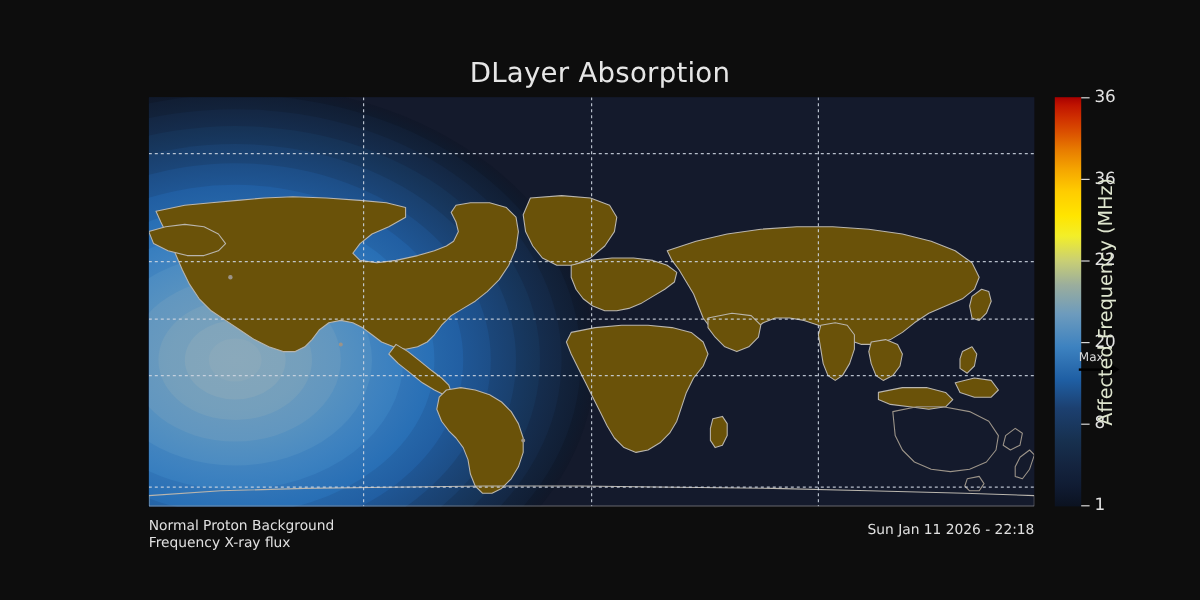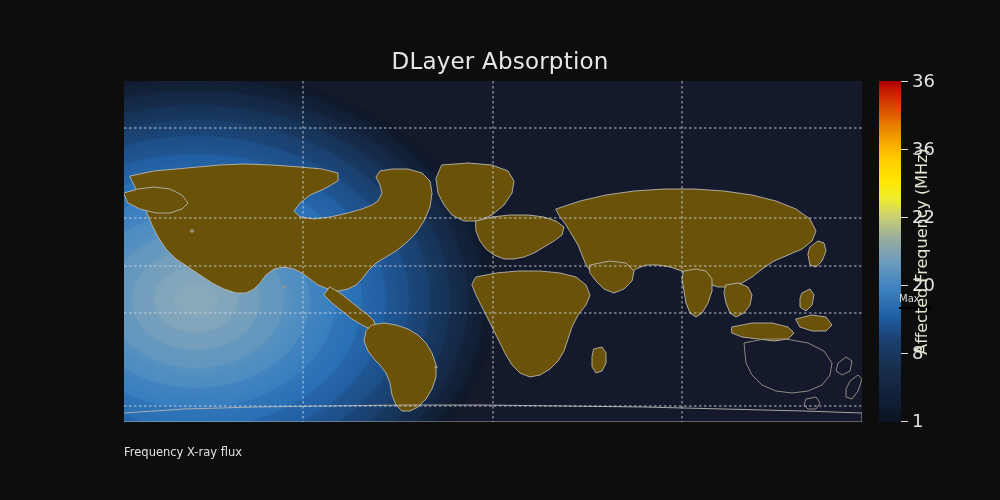--- a/index.html
+++ b/index.html
@@ -43,21 +43,21 @@
       #f6a800 82%,
       #e87d00 87%,
       #dc5400 91%,
       #cf2f00 95%,
       #c01400 98%,
       #a80000 100%);
   }
   .cbar-ticks{position:absolute;left:901px;top:81px;width:60px;height:341px;}
   .ctick{position:absolute;left:0;height:1px;}
   .ctick i{position:absolute;left:0;top:0;width:7px;height:1px;background:#d8d8d8;display:block;}
-  .ctick span{position:absolute;left:11px;top:-8px;font-size:18px;color:#e2e2e2;line-height:16px;white-space:nowrap;}
+  .ctick span{position:absolute;left:11px;top:-8px;font-size:14px;color:#e2e2e2;line-height:16px;white-space:nowrap;}
   .cbar-label{
     position:absolute;left:902px;top:81px;width:341px;height:40px;
     transform-origin:0 0;transform:rotate(-90deg) translate(-341px,0);
     text-align:center;font-size:16px;color:#dfe6cf;line-height:40px;
     pointer-events:none;
   }
   .maxmark{position:absolute;left:879px;top:293px;width:20px;height:26px;margin-left:19px;}
   .maxmark .mx{position:absolute;left:1px;top:0;font-size:10px;color:#dcdcdc;line-height:11px;}
   .maxmark .arrow{position:absolute;left:1px;top:14px;width:28px;height:2px;background:#000;}
   .maxmark .head{position:absolute;left:27px;top:10px;width:0;height:0;
@@ -245,15 +245,17 @@
   </div>
 
   <div class="maxmark">
     <div class="mx">Max</div>
     <div class="arrow"></div>
     <div class="head"></div>
   </div>
 
   <div class="cbar-label">Affected Frequency (MHz)</div>
 
+  <div class="note l1">Normal Proton Background</div>
   <div class="note l2">Frequency X-ray flux</div>
+  <div class="stamp">Sun Jan 11 2026 - 22:18</div>
 
 </div>
 
 </body></html>

